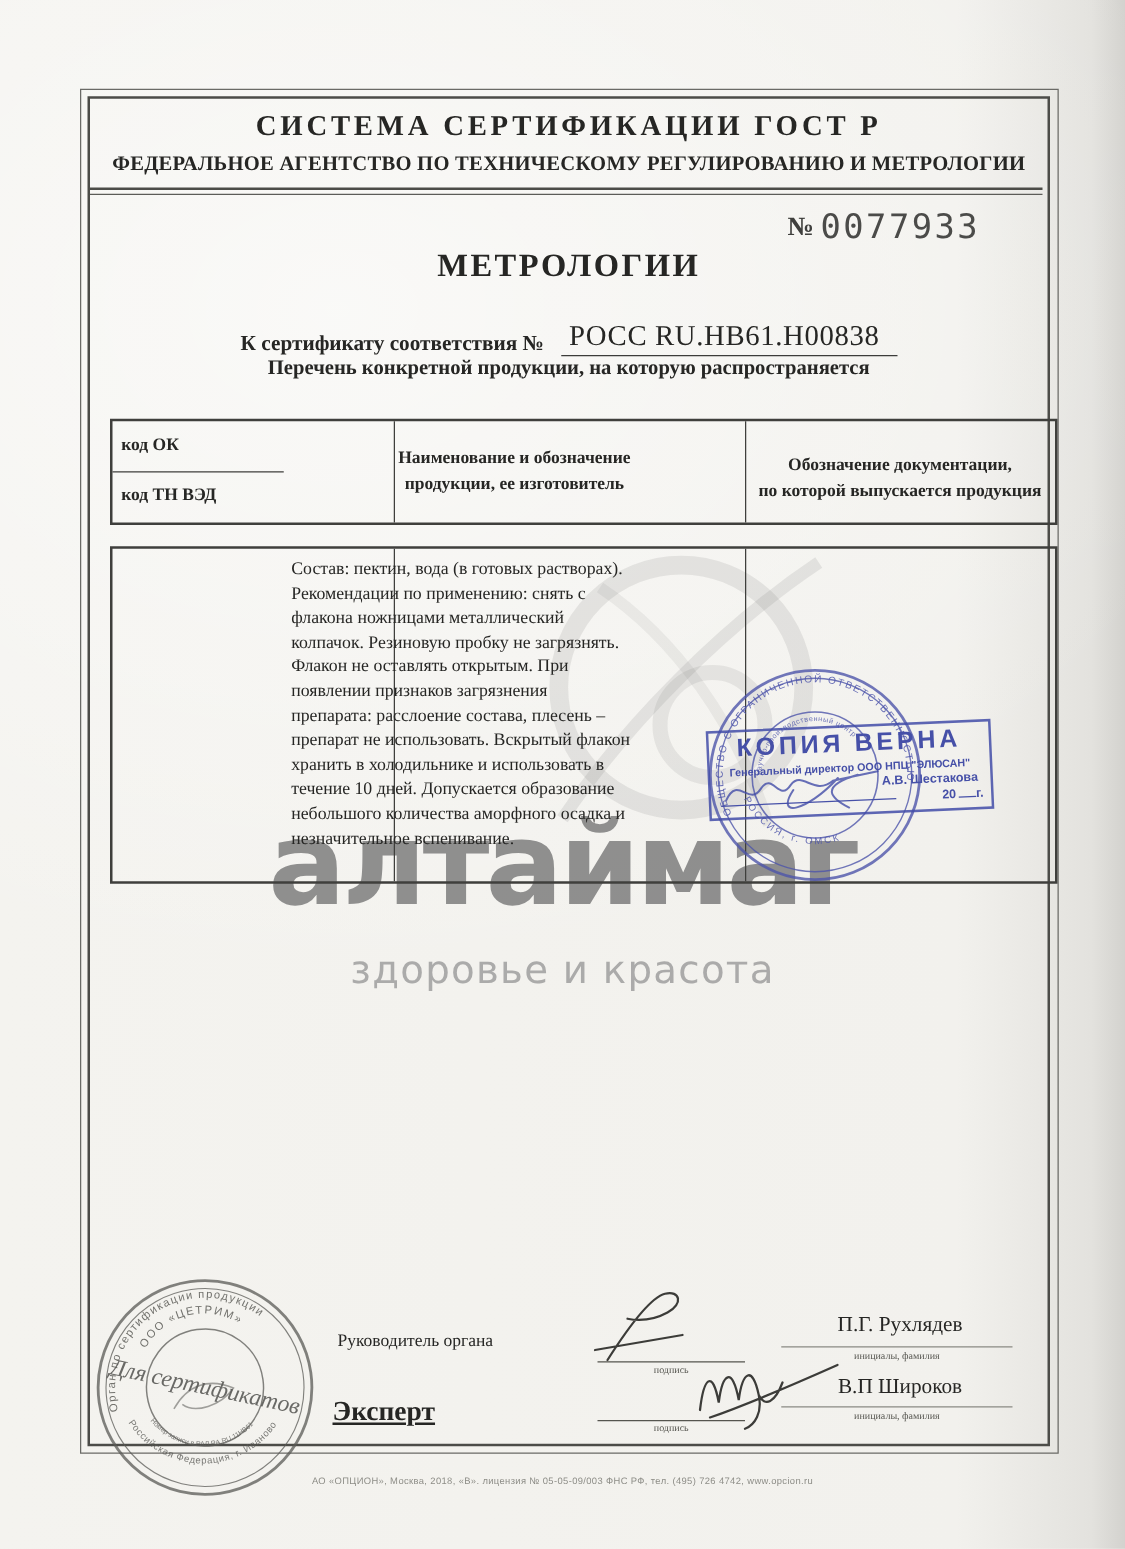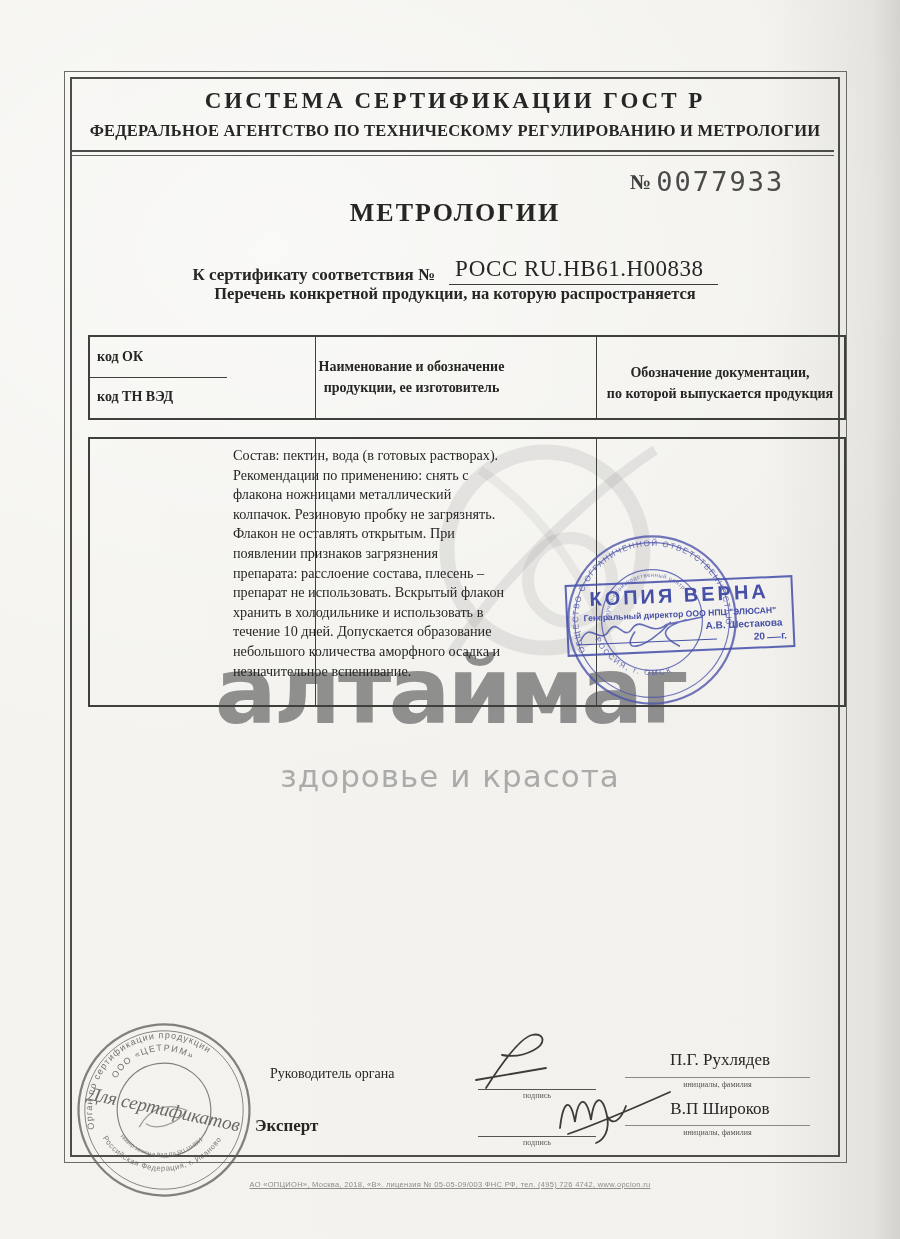--- a/index.html
+++ b/index.html
@@ -50,33 +50,33 @@
   .copy-title{position:absolute;left:0;top:2px;width:100%;text-align:center;font-size:20px;
         font-weight:700;letter-spacing:3px;}
   .copy-dir{position:absolute;left:0;top:27px;width:100%;text-align:center;font-size:8.6px;font-weight:700;}
   .copy-name{position:absolute;right:10px;top:39px;font-size:10px;font-weight:700;}
   .copy-dateline{position:absolute;left:8px;bottom:9px;width:140px;border-top:1px solid #4650a8;}
   .copy-year{position:absolute;right:28px;bottom:5px;font-size:10px;font-weight:700;}
   .copy-ysuf{position:absolute;right:6px;bottom:5px;font-size:10px;font-weight:700;}
   .copy-yline{position:absolute;right:12px;bottom:8px;width:14px;border-top:1px solid #4650a8;}
   
   .sig-label1{left:270px;top:1066px;font-size:14px;font-weight:400;}
-  .sig-label2{left:255px;top:1116px;font-size:17px;font-weight:700;}
+  .sig-label2{left:266px;top:1116px;font-size:22px;font-weight:700;text-decoration:underline;}
   .sig-line1{left:478px;top:1089px;width:118px;border-top:1px solid #55554f;}
   .sig-line2{left:478px;top:1136px;width:118px;border-top:1px solid #55554f;}
   .sig-cap1{left:478px;top:1091px;width:118px;font-size:8px;color:#55554f;}
   .sig-cap2{left:478px;top:1138px;width:118px;font-size:8px;color:#55554f;}
   .name1{left:630px;top:1050px;width:180px;font-size:17px;}
   .name2{left:630px;top:1099px;width:180px;font-size:17px;}
   .name-line1{left:625px;top:1077px;width:185px;border-top:1px solid #8a8a84;}
   .name-line2{left:625px;top:1125px;width:185px;border-top:1px solid #8a8a84;}
   .name-cap1{left:625px;top:1080px;width:185px;font-size:8px;color:#55554f;}
   .name-cap2{left:625px;top:1128px;width:185px;font-size:8px;color:#55554f;}
   .footer{left:0;top:1180px;width:900px;font-size:7.5px;color:#8d8d87;
-        font-family:"Liberation Sans", sans-serif;letter-spacing:.3px;text-decoration:underline;}
+        font-family:"Liberation Sans", sans-serif;letter-spacing:.3px;}
   svg{position:absolute;overflow:visible;}
   .stamp-sans{font-family:"Liberation Sans", sans-serif;}
 </style>
 </head>
 <body>
 
 <div class="page">
 
   <svg class="abs" style="left:420px;top:430px;" width="250" height="260" viewBox="0 0 250 260">
     <circle cx="125" cy="120" r="98" fill="none" stroke="rgba(115,115,115,.14)" stroke-width="15"></circle>

